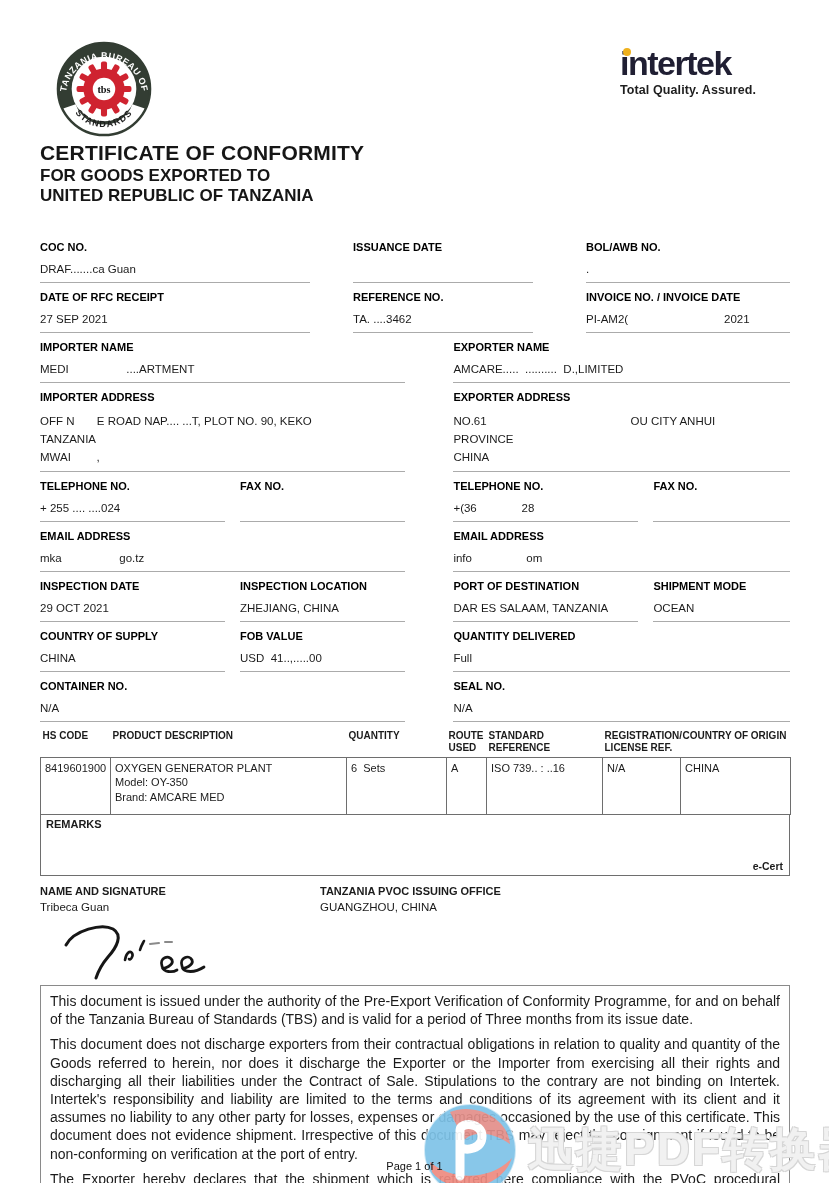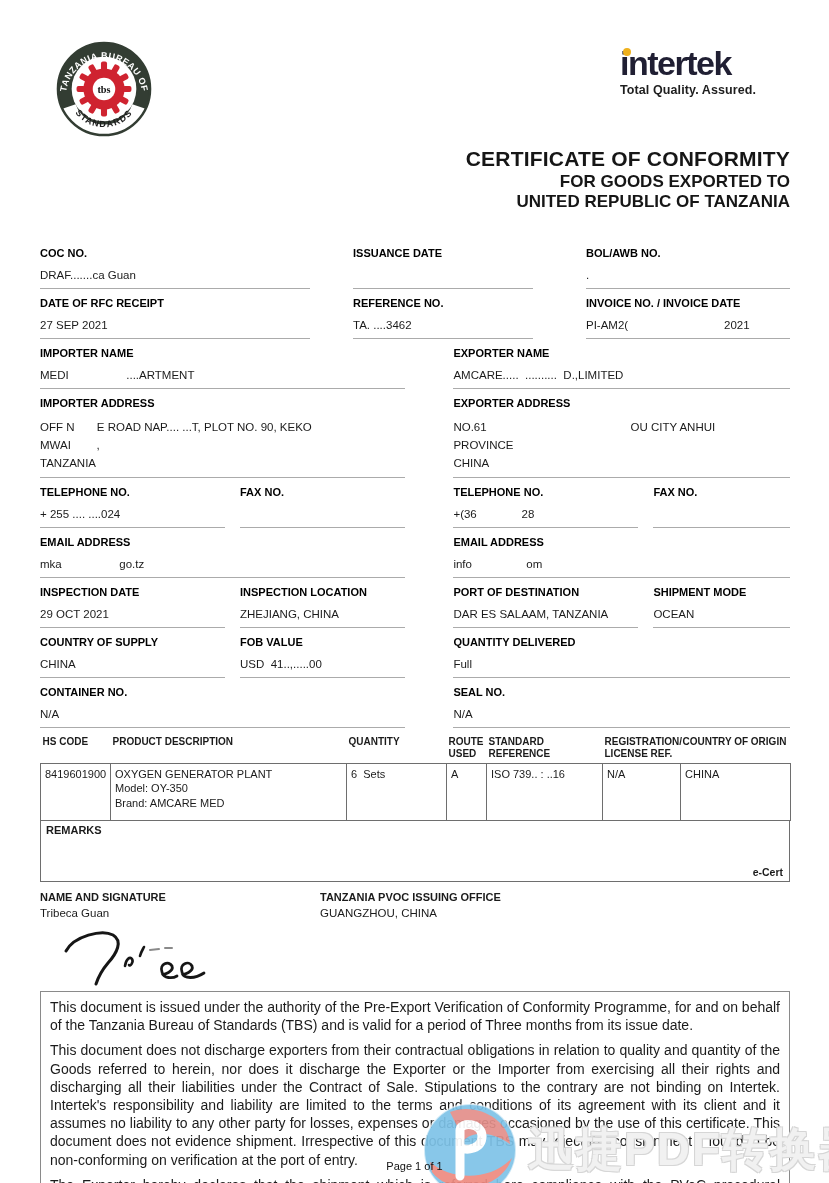--- a/index.html
+++ b/index.html
@@ -8,21 +8,21 @@
     background:#fff; box-sizing:border-box; padding:40px 39px 0 40px;
     font-family:"Liberation Sans", sans-serif; color:#1b1b1b;
   }
   
   .hdr{display:flex; justify-content:space-between; align-items:flex-start;}
   .tbs-seal{width:100px; height:98px; margin-left:14px;}
   .intertek{margin-top:6px; margin-right:2px; width:168px;}
   .intertek-word{position:relative; font-size:34px; font-weight:bold; letter-spacing:-1.5px; color:#201f33; line-height:34px;}
   .intertek-dot{position:absolute; left:3px; top:2px; width:8px; height:8px; border-radius:50%; background:#efb11d;}
   .intertek-tag{font-size:12.5px; font-weight:bold; color:#1e1e1e; margin-top:3px; letter-spacing:0.1px;}
-  .titleblock{text-align:right; margin-top:8px; line-height:1.22; color:#161616;}
+  .titleblock{text-align:left; margin-top:2px; line-height:1.22; color:#161616;}
   .title-main{font-size:21px; font-weight:bold; letter-spacing:0.2px;}
   .title-sub{font-size:17px; font-weight:bold;}
   
   .fields{margin-top:26px;}
   .frow{display:flex;gap:28px;}
   .c1{width:270px; margin-right:15px;}
   .c2{width:180px; margin-right:25px;}
   .c3{flex:1;}
   .half-l{width:380px; margin-right:20px; display:flex;justify-content:center;}
   .half-r{width:350px; display:flex;}
@@ -163,21 +163,21 @@
           <div class="lbl">EXPORTER NAME</div>
           <div class="val">AMCARE.....  ..........  D.,LIMITED</div>
         </div>
       </div>
     </div>
 
     <div class="frow">
       <div class="half-l">
         <div class="f w-full">
           <div class="lbl">IMPORTER ADDRESS</div>
-          <div class="val multi"><span class="desc-line">OFF N       E ROAD NAP.... ...T, PLOT NO. 90, KEKO</span><span class="desc-line">MWAI        ,</span><span class="desc-line">TANZANIA</span></div>
+          <div class="val multi"><span class="desc-line">OFF N       E ROAD NAP.... ...T, PLOT NO. 90, KEKO</span><span class="desc-line">TANZANIA</span><span class="desc-line">MWAI        ,</span></div>
         </div>
       </div>
       <div class="half-r">
         <div class="f w-full">
           <div class="lbl">EXPORTER ADDRESS</div>
           <div class="val multi"><span class="desc-line">NO.61                                             OU CITY ANHUI</span><span class="desc-line">PROVINCE</span><span class="desc-line">CHINA</span></div>
         </div>
       </div>
     </div>
 

